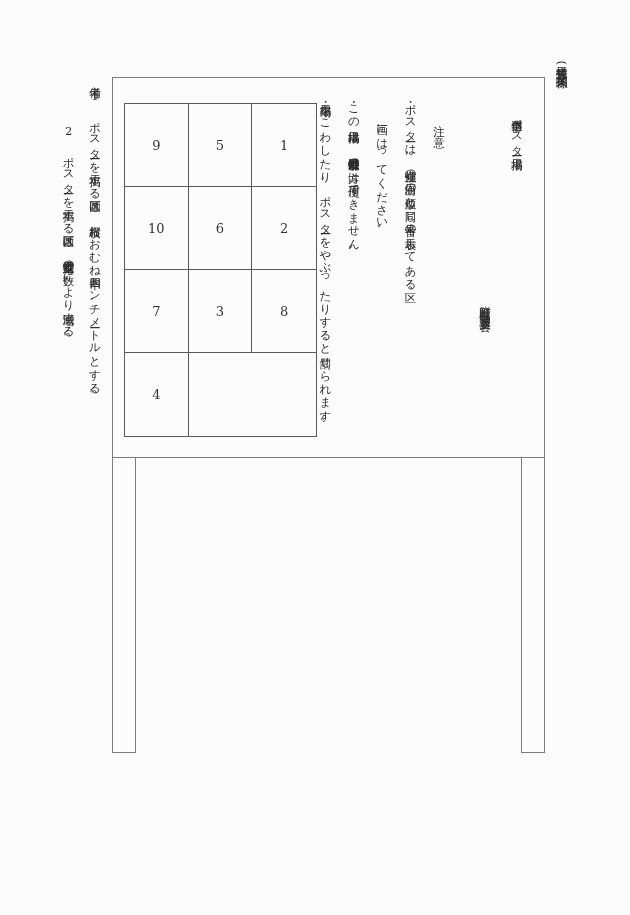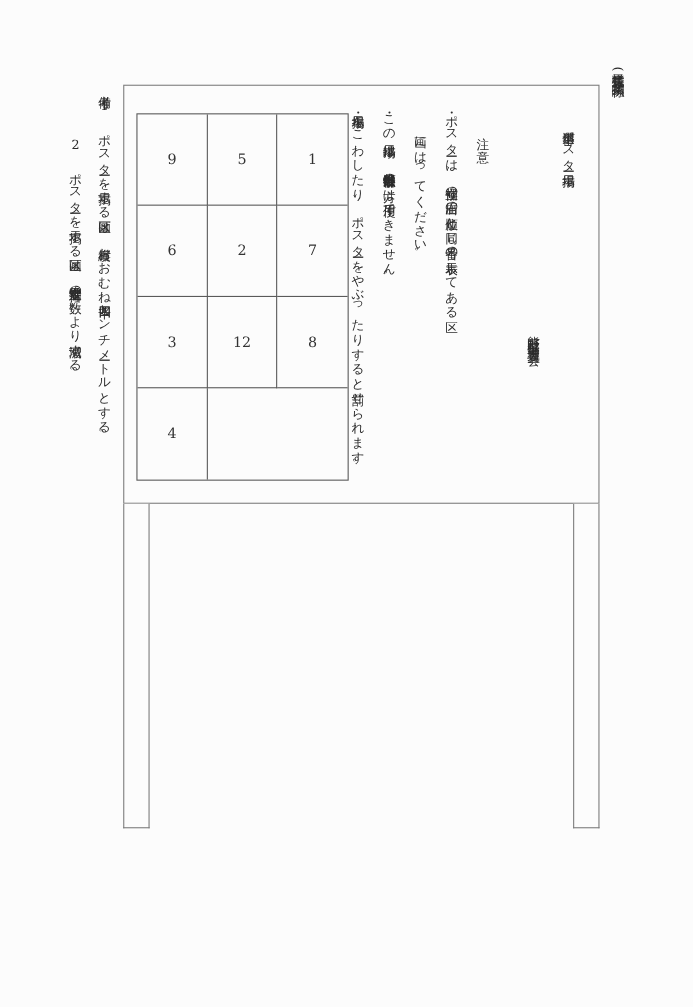--- a/index.html
+++ b/index.html
@@ -116,33 +116,33 @@
     <div class="cell">
         <span>9</span>
       </div>
     <div class="cell">
         <span>5</span>
       </div>
     <div class="cell">
         <span>1</span>
       </div>
     <div class="cell">
+        <span>10</span>
+      </div>
+    <div class="cell">
         <span>6</span>
       </div>
     <div class="cell">
         <span>2</span>
       </div>
     <div class="cell">
         <span>7</span>
       </div>
     <div class="cell">
         <span>3</span>
-      </div>
-    <div class="cell">
-        <span>12</span>
       </div>
     <div class="cell">
         <span>8</span>
       </div>
     <div class="cell">
         <span>4</span>
       </div>
   </div>
 
   <div class="v" id="board-title">何選挙ポスター掲示場</div>

